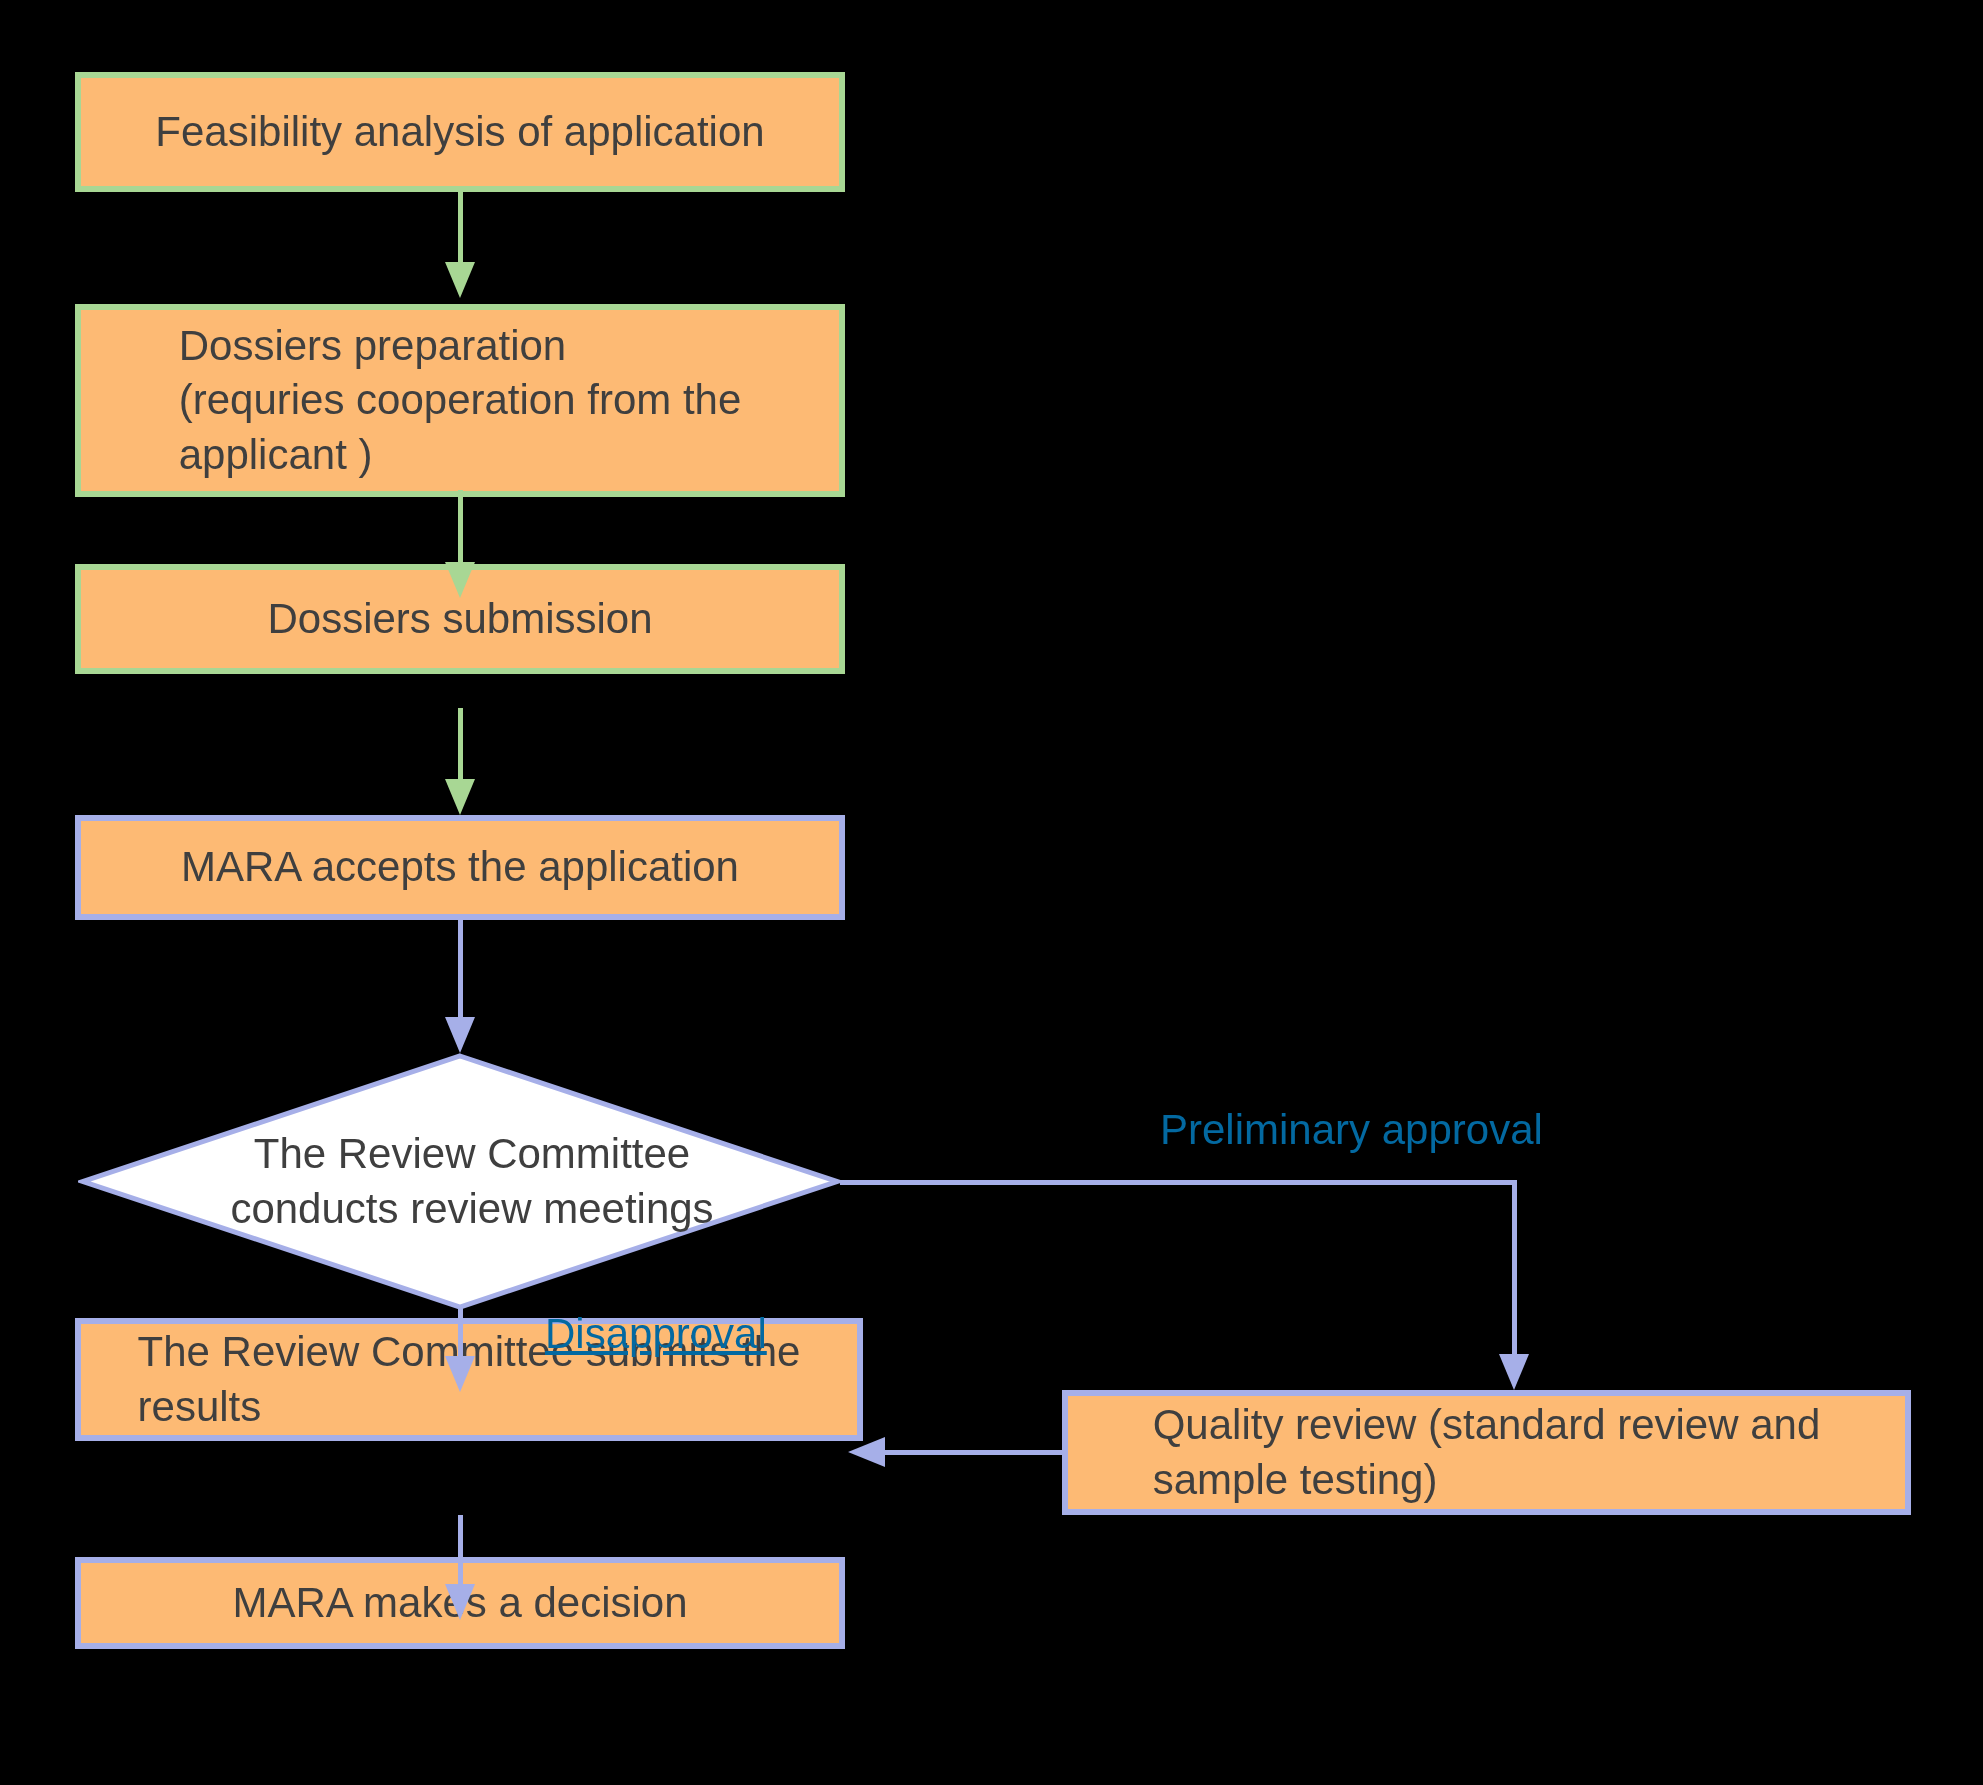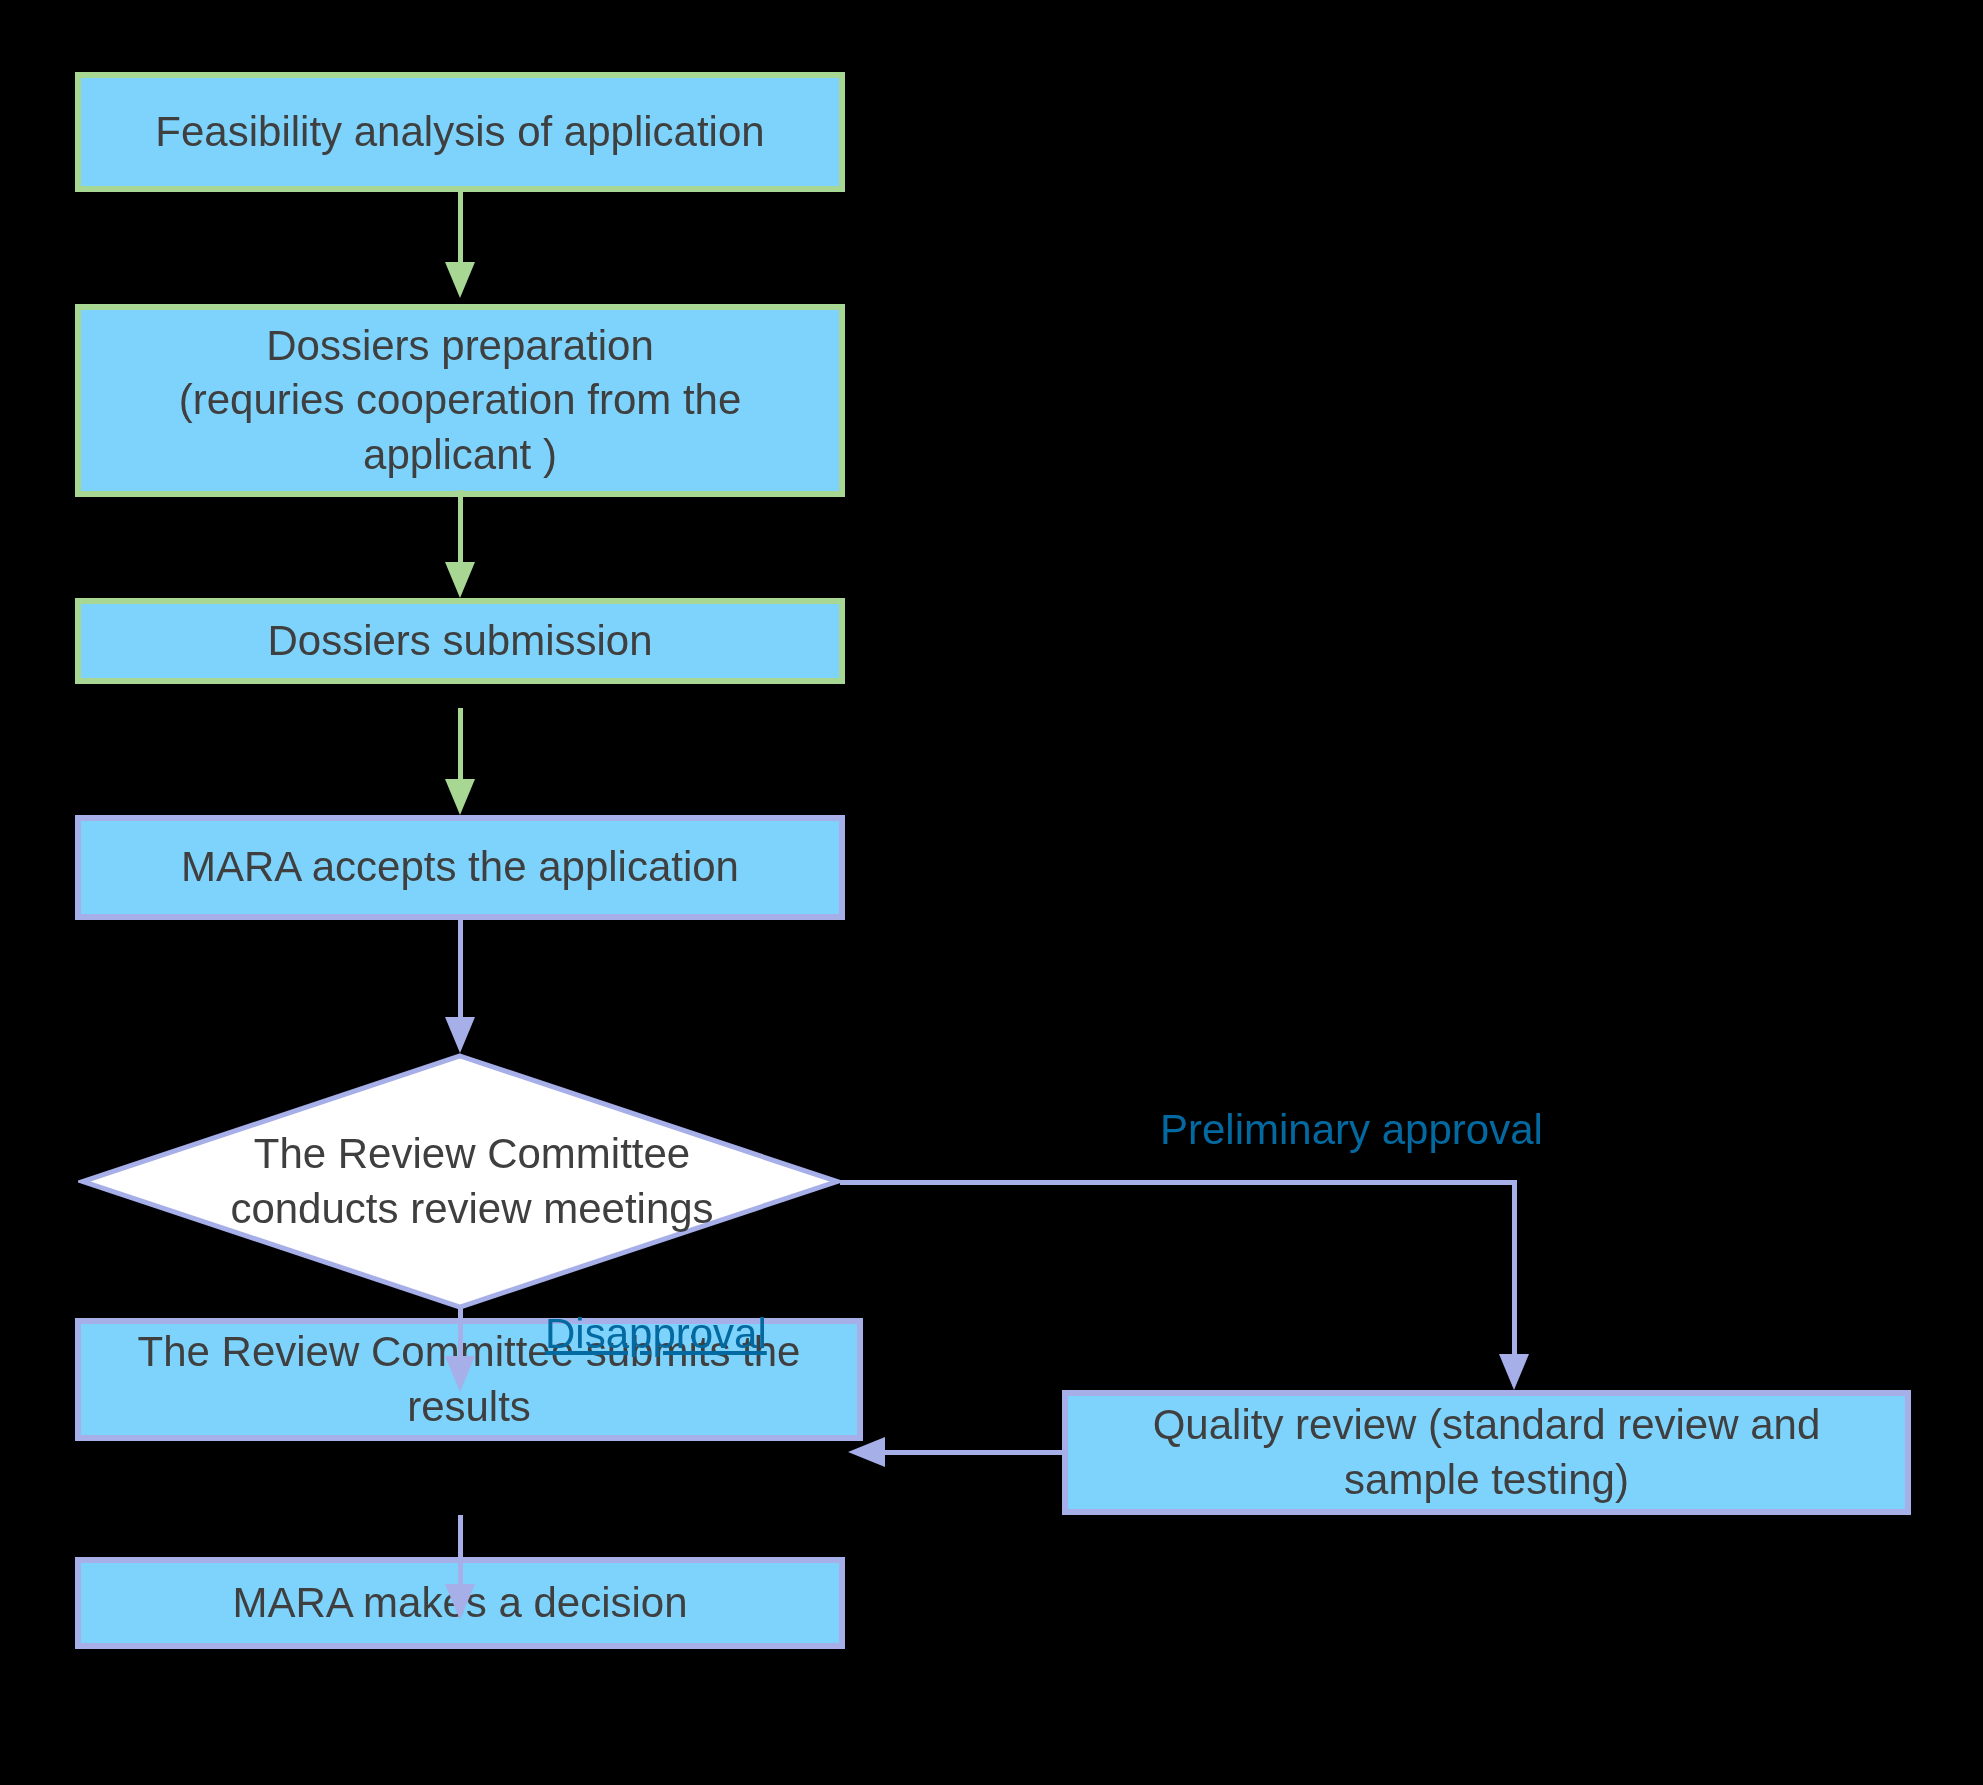--- a/index.html
+++ b/index.html
@@ -11,37 +11,36 @@
   .canvas {
     position: relative;
     width: 1983px;
     height: 1785px;
     background: #000000;
     overflow: hidden;
   }
   .node {
     position: absolute;
     box-sizing: border-box;
-    background: #7dd3fc;
+    background: #fdba74;
     display: flex;
     align-items: center;
     justify-content: center;
-    text-align: center;
     color: #3f3f3f;
     font-size: 42px;
     line-height: 1.3;
   }
   .node .node-label { white-space: pre-line; }
   .green  { border: 6px solid #a8d794; }
   .purple { border: 6px solid #a6afe8; }
 
   
   .n-feasibility { left: 75px;  top: 72px;   width: 770px; height: 120px; }
   .n-preparation { left: 75px;  top: 297px;  width: 770px; height: 193px; margin-top: 7px; }
-  .n-submission  { left: 75px;  top: 598px;  width: 770px; height: 86px; }
+  .n-submission  { left: 75px;  top: 564px;  width: 770px; height: 110px; }
   .n-accepts     { left: 75px;  top: 815px;  width: 770px; height: 105px; }
   .n-results     { left: 75px;  top: 1318px; width: 788px; height: 123px; }
   .n-quality     { left: 1062px; top: 1390px; width: 849px; height: 125px; }
   .n-decision    { left: 75px;  top: 1557px; width: 770px; height: 92px; }
 
   
   .diamond-wrap { position: absolute; left: 78px; top: 1053px; width: 764px; height: 257px; }
   .diamond-wrap svg { position: absolute; left: 0; top: 0; }
   .diamond-text {
     position: absolute; left: 12px; top: 0; width: 764px; height: 257px;

